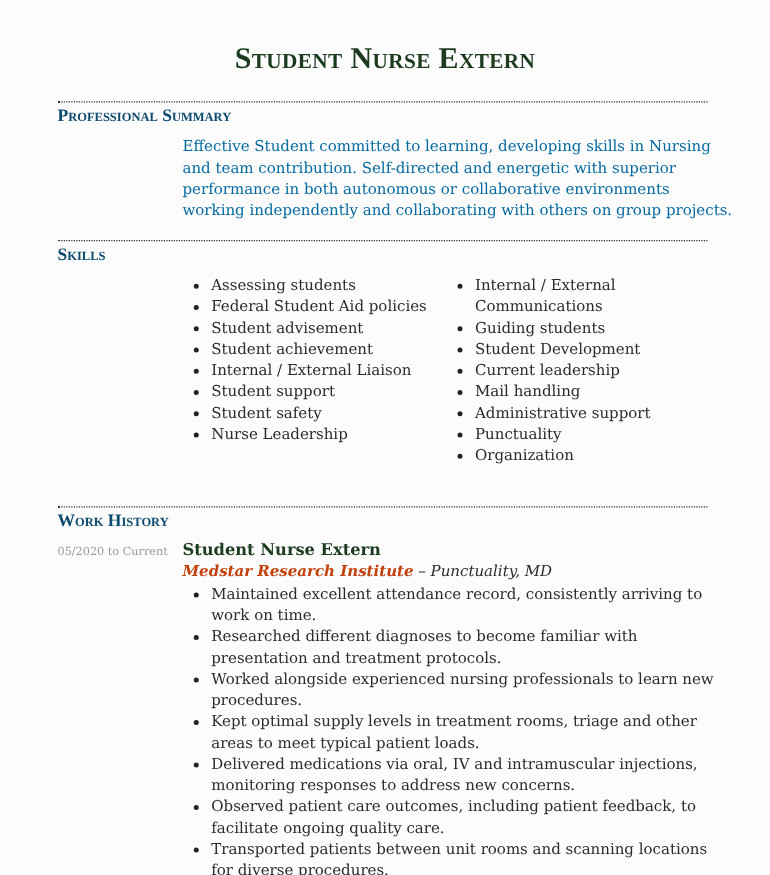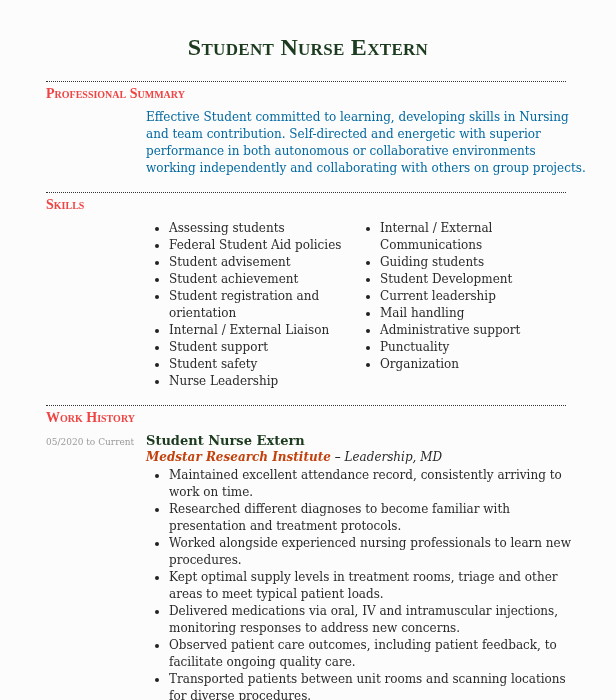--- a/index.html
+++ b/index.html
@@ -20,21 +20,21 @@
     letter-spacing: 0.3px;
   }
   .rule {
     position: absolute; left: 46px; width: 520px; height: 0;
     border-top: 1px dotted #333;
   }
   .section-head {
     position: absolute; left: 46px;
     font-family: "Liberation Serif", serif;
     font-weight: bold; font-size: 14px;
-    color: #ef4444;
+    color: #0c4a6e;
     font-variant: small-caps;
   }
   .para {
     position: absolute; left: 146px; width: 440px;
     font-size: 12px; line-height: 17px;
     color: #0369a1;
   }
   ul.skills {
     position: absolute; margin: 0; padding: 0; list-style: none;
     font-size: 12px; line-height: 17px; color: #2a2a2a;
@@ -76,21 +76,20 @@
 <div class="para" style="top:109px;">Effective Student committed to learning, developing skills in Nursing and team contribution. Self-directed and energetic with superior performance in both autonomous or collaborative environments working independently and collaborating with others on group projects.</div>
 
 <div class="rule" style="top:192px;"></div>
 <div class="section-head" style="top:197px;">Skills</div>
 
 <ul class="skills" style="left:153px; top:220px; width:190px;">
   <li>Assessing students</li>
   <li>Federal Student Aid policies</li>
   <li>Student advisement</li>
   <li>Student achievement</li>
-  <li>Student registration and orientation</li>
   <li>Internal / External Liaison</li>
   <li>Student support</li>
   <li>Student safety</li>
   <li>Nurse Leadership</li>
 </ul>
 
 <ul class="skills" style="left:364px; top:220px; width:190px;">
   <li>Internal / External Communications</li>
   <li>Guiding students</li>
   <li>Student Development</li>
@@ -100,21 +99,21 @@
   <li>Punctuality</li>
   <li>Organization</li>
 </ul>
 
 <div class="rule" style="top:405px;"></div>
 <div class="section-head" style="top:410px;">Work History</div>
 
 <div class="date">05/2020 to Current</div>
 <div class="job-title">Student Nurse Extern</div>
 <div class="company-line">
-  <span class="company">Medstar Research Institute</span><span> – </span><span>Leadership, MD</span>
+  <span class="company">Medstar Research Institute</span><span> – </span><span>Punctuality, MD</span>
 </div>
 
 <ul class="bullets">
   <li>Maintained excellent attendance record, consistently arriving to work on time.</li>
   <li>Researched different diagnoses to become familiar with presentation and treatment protocols.</li>
   <li>Worked alongside experienced nursing professionals to learn new procedures.</li>
   <li>Kept optimal supply levels in treatment rooms, triage and other areas to meet typical patient loads.</li>
   <li>Delivered medications via oral, IV and intramuscular injections, monitoring responses to address new concerns.</li>
   <li>Observed patient care outcomes, including patient feedback, to facilitate ongoing quality care.</li>
   <li>Transported patients between unit rooms and scanning locations for diverse procedures.</li>

